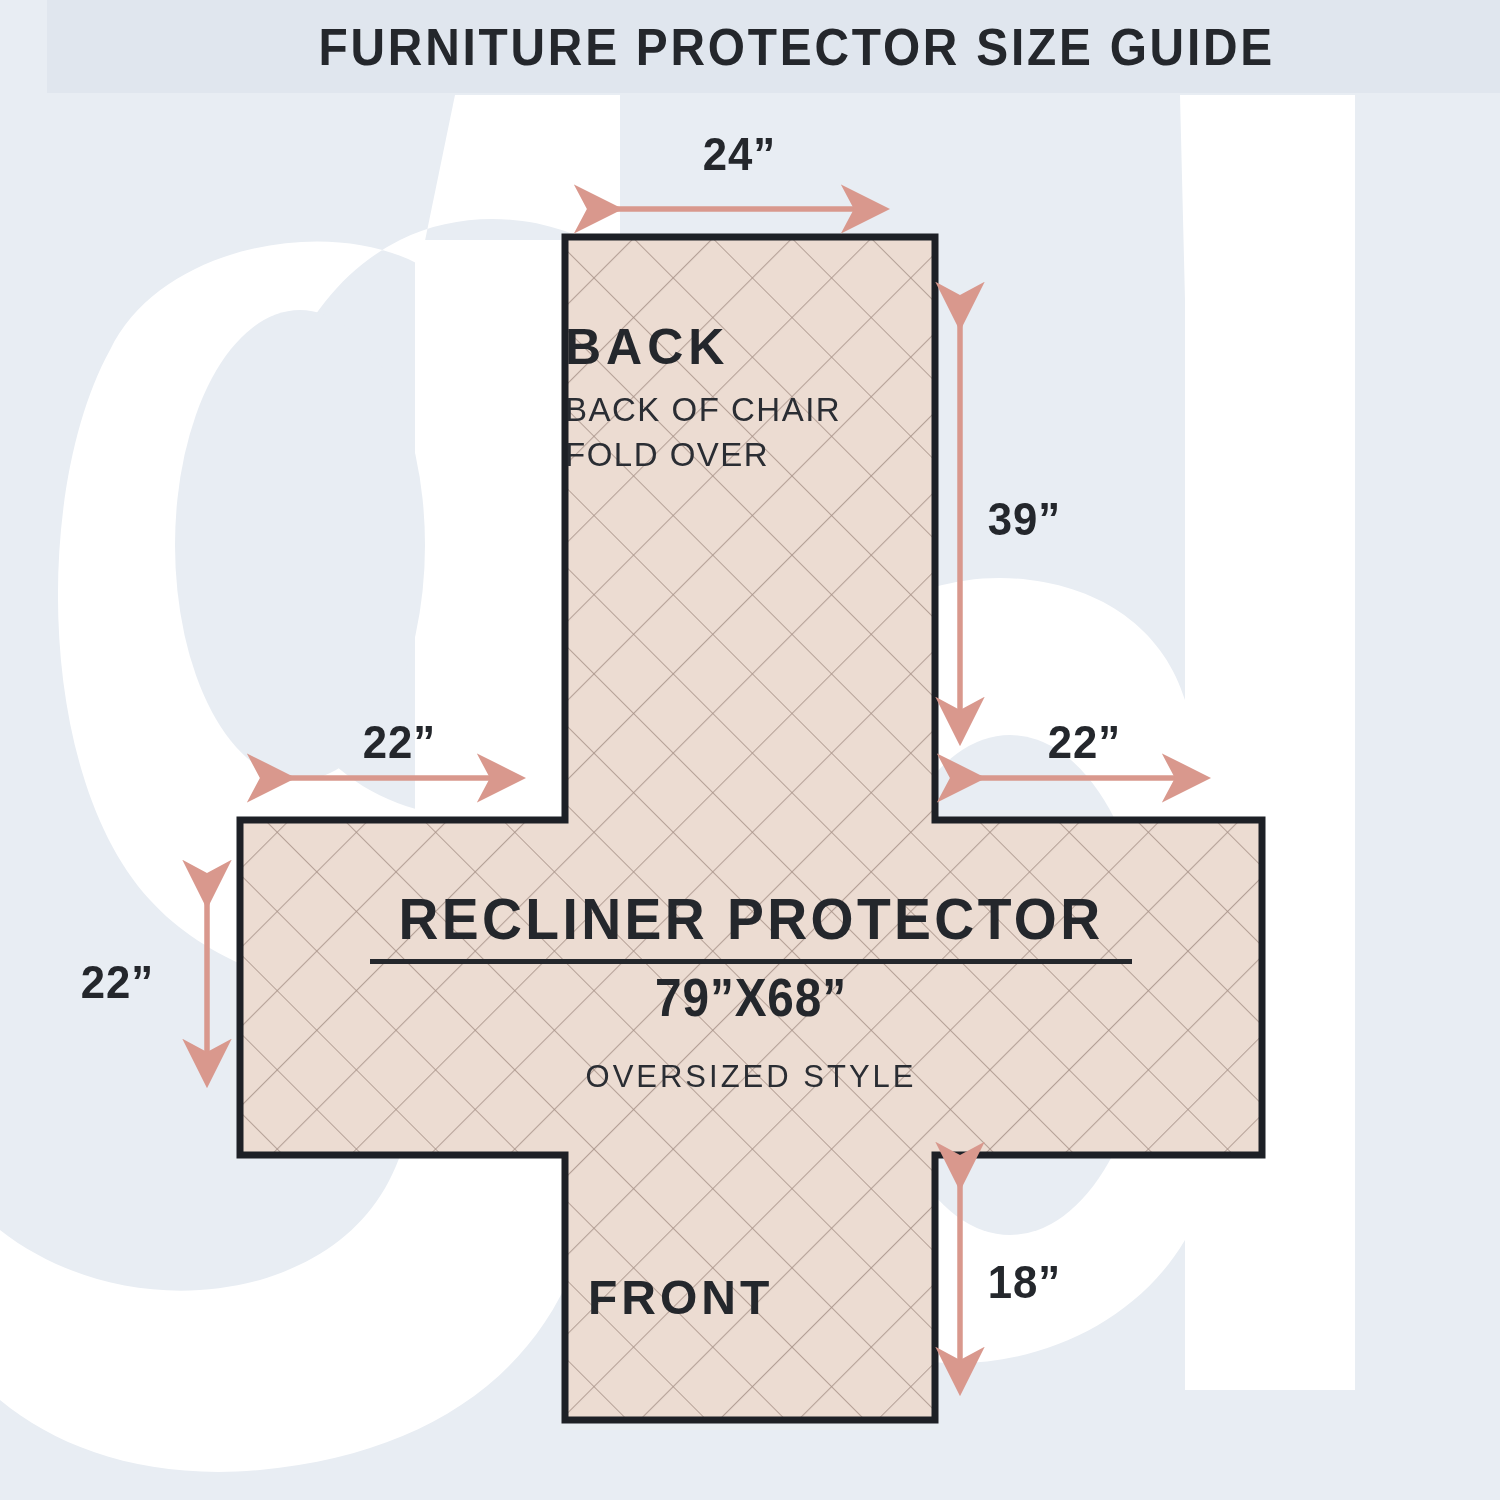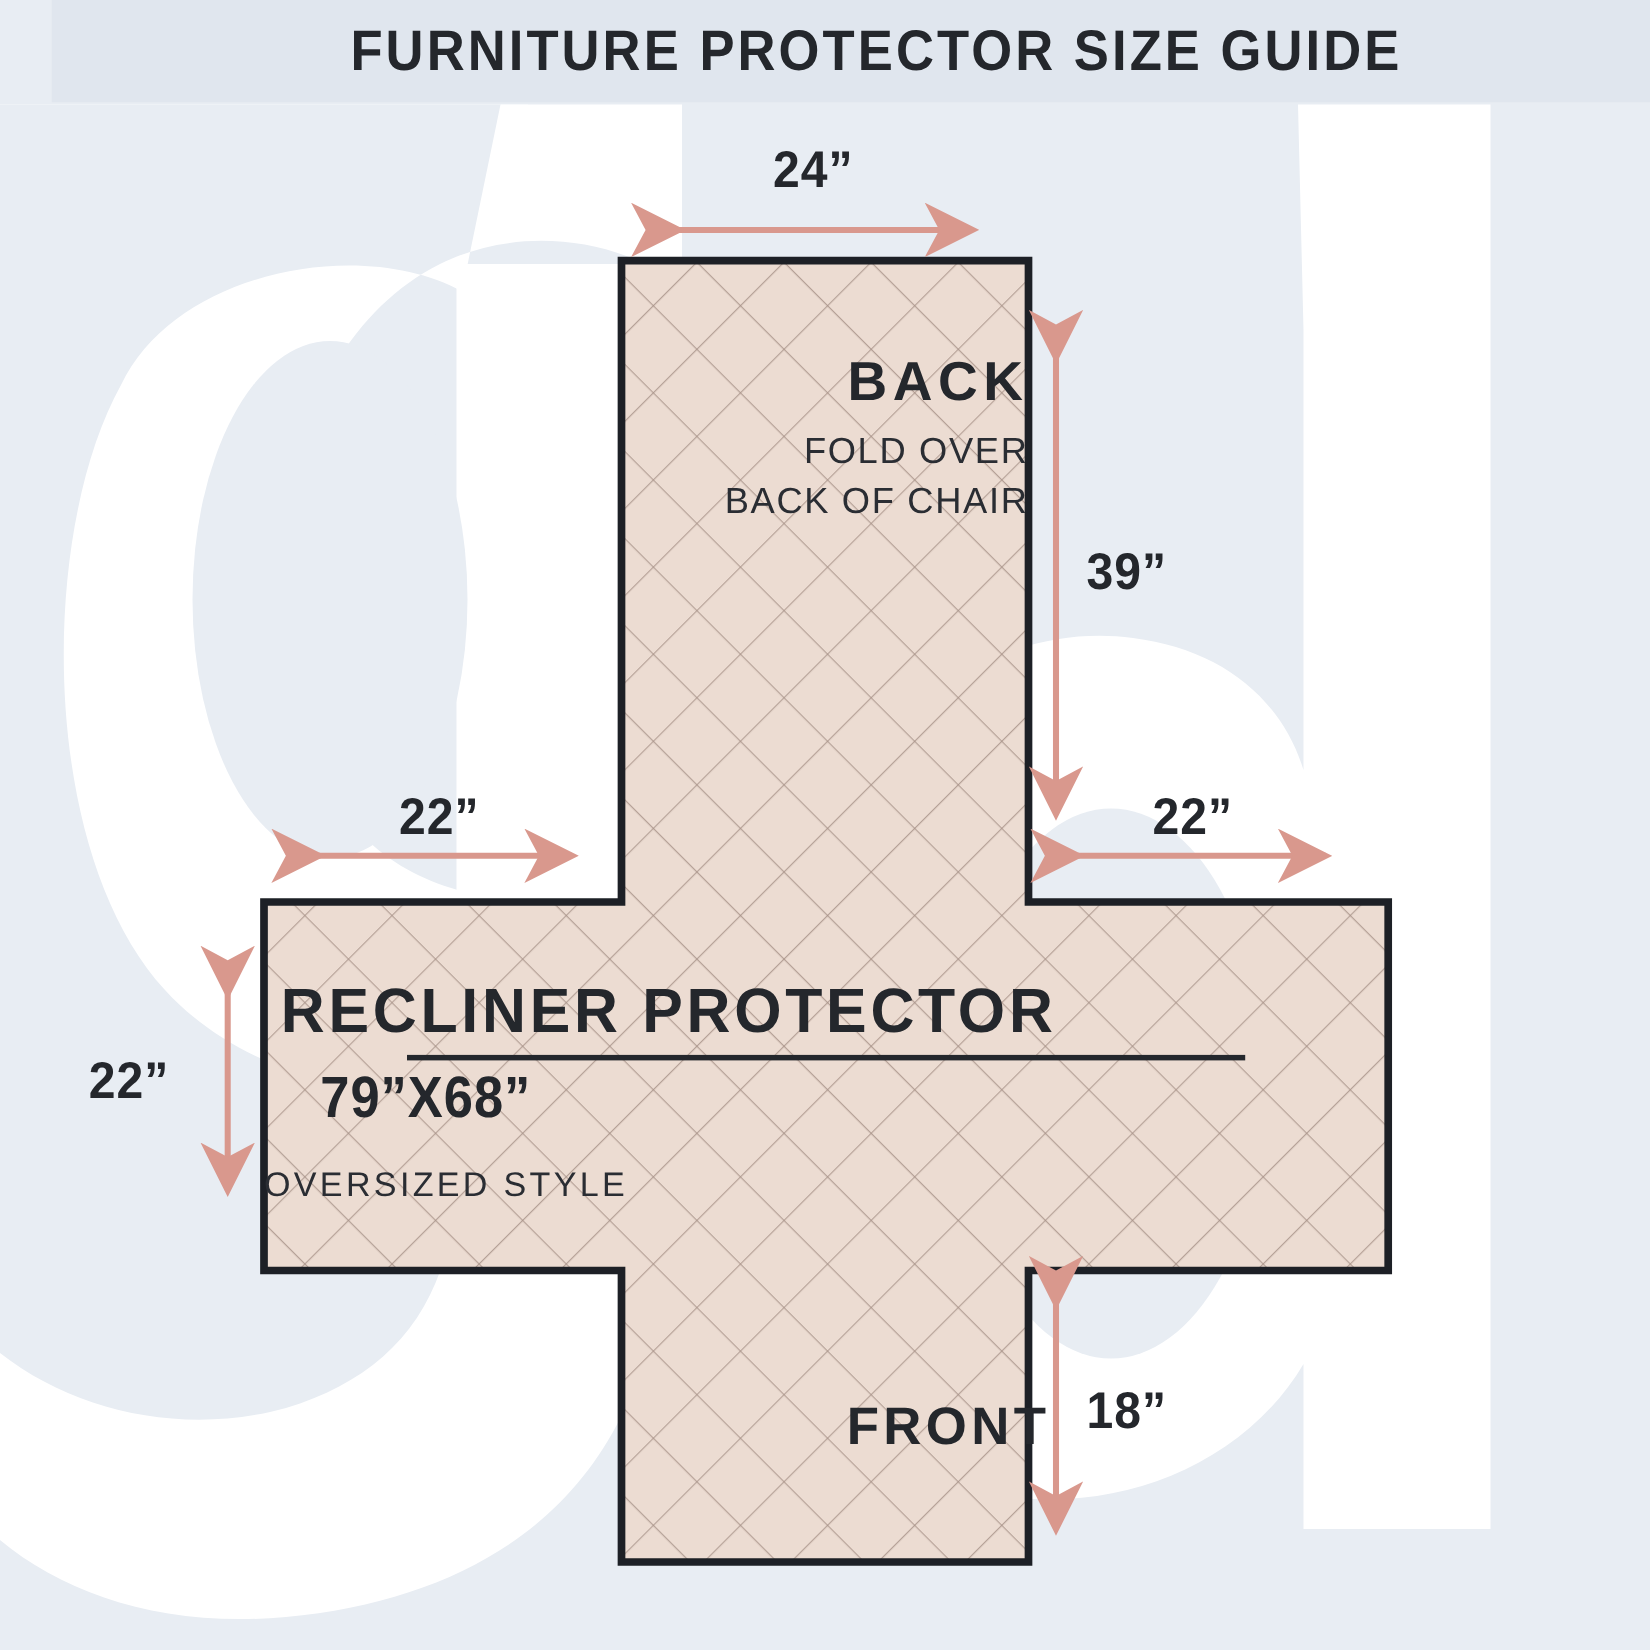--- a/index.html
+++ b/index.html
@@ -55,21 +55,21 @@
   #shape-layer {
     position: absolute;
     left: 0; top: 0;
     width: 1500px;
     height: 1500px;
   }
 
   
   .lbl {
     position: absolute;
-    text-align: right;
+    text-align: left;
     color: #24272c;
     line-height: 1.18;
     white-space: nowrap;
   }
   .lbl-back {
     left: 565px; top: 318px; width: 370px;
     font-size: 50px; font-weight: 700; letter-spacing: 5px;
   }
   .lbl-back-sub {
     left: 565px; top: 388px; width: 370px;
@@ -79,21 +79,21 @@
   }
   .lbl-front {
     left: 588px; top: 1270px; width: 367px;
     font-size: 48px; font-weight: 700; letter-spacing: 4px;
   }
 
   .center-block {
     position: absolute;
     left: 240px; top: 890px;
     width: 1022px;
-    text-align: left;
+    text-align: center;
   }
   .center-title {
     font-size: 57px;
     font-weight: 700;
     letter-spacing: 3.5px;
     color: #24272c;
     line-height: 1.05;
     transform: scaleX(0.97);
   }
   .center-rule {
@@ -256,22 +256,22 @@
 
   <div class="dim dim-24">24”</div>
   <div class="dim dim-39">39”</div>
   <div class="dim dim-22l">22”</div>
   <div class="dim dim-22r">22”</div>
   <div class="dim dim-22s">22”</div>
   <div class="dim dim-18">18”</div>
 
   <div class="lbl lbl-back">BACK</div>
   <div class="lbl lbl-back-sub">
+    <div>BACK OF CHAIR</div>
     <div>FOLD OVER</div>
-    <div>BACK OF CHAIR</div>
   </div>
 
   <div class="center-block">
     <div class="center-title">RECLINER PROTECTOR</div>
     <div class="center-rule"></div>
     <div class="center-size">79”X68”</div>
     <div class="center-style">OVERSIZED STYLE</div>
   </div>
 
   <div class="lbl lbl-front">FRONT</div>

